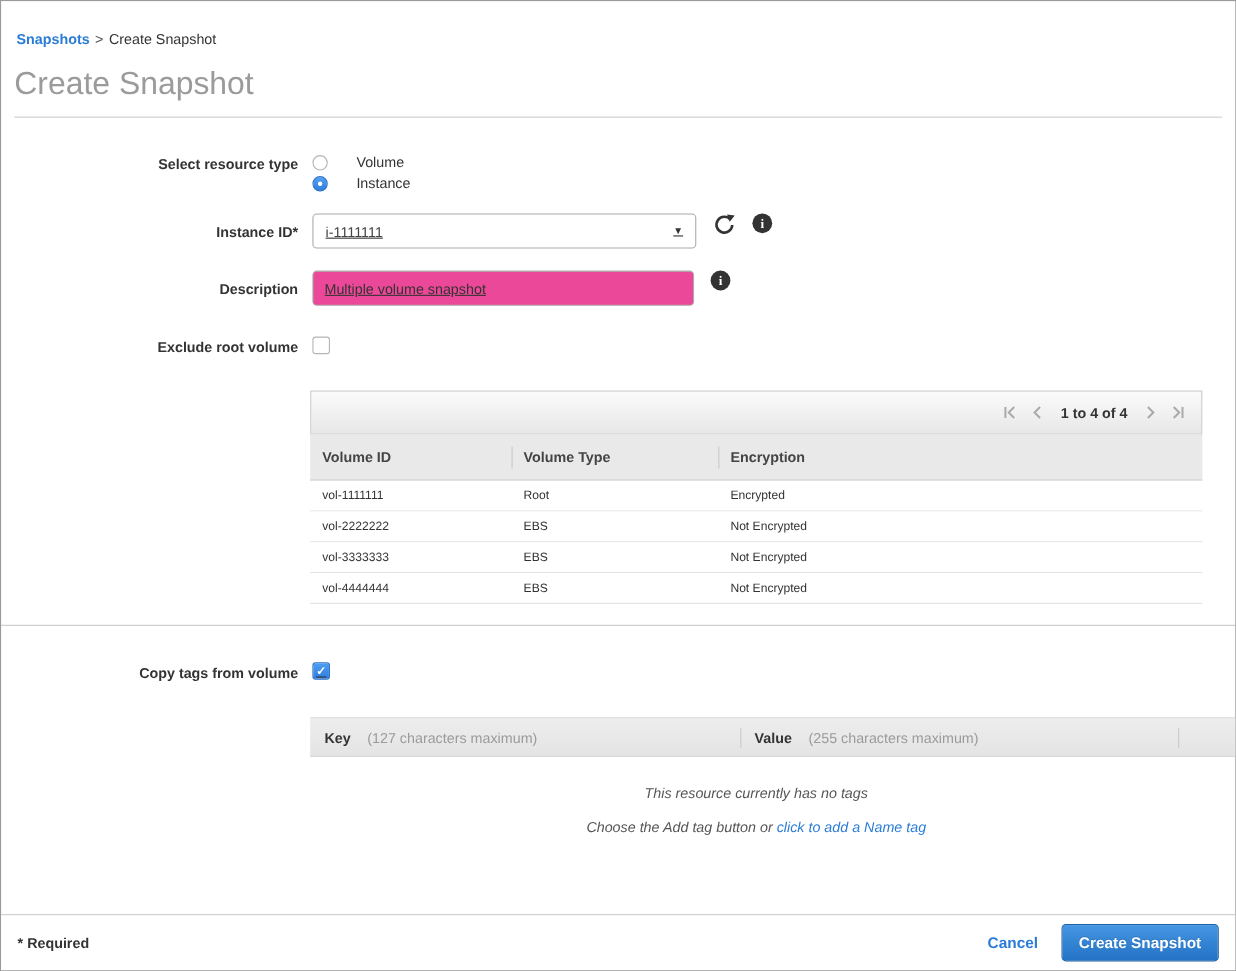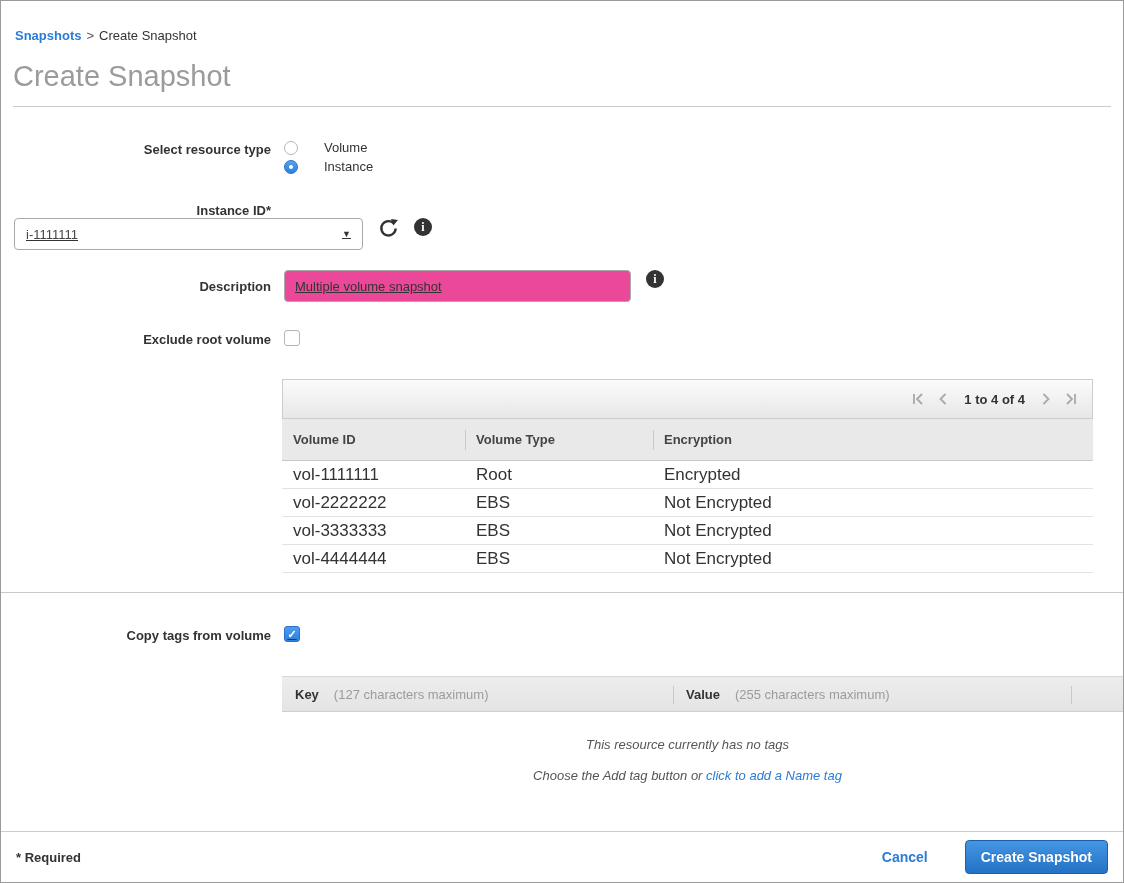--- a/index.html
+++ b/index.html
@@ -83,21 +83,21 @@
     display: flex; align-items: center; padding-left: 11px;
     font-size: 13px; font-weight: bold; color: #444; position: relative;
   }
   .vol-header .hcell + .hcell::before {
     content: ""; position: absolute; left: 0; top: 11px; height: 20px; width: 1px; background: #c9c9c9;
   }
   .c1 { width: 183px; flex: none; }
   .c2 { width: 188px; flex: none; }
   .c3 { flex: 1; }
   .vol-row { display: flex; height: 28px; border-bottom: 1px solid #e2e2e2; background: #fff; }
-  .vol-row .cell { display: flex; align-items: center; padding-left: 11px; font-size: 17px; color: #333; }
+  .vol-row .cell { display: flex; align-items: center; padding-left: 11px; font-size: 11px; color: #333; }
   
   .section-divider { border: none; border-top: 1px solid #c9c9c9; margin-top: 19px; }
   
   .copy-tags-row { margin-top: 33px; }
   
   .tag-header {
     width: 912px; margin: 33px 0 0 281px; height: 36px;
     background: linear-gradient(#ededed, #e4e4e4); border-top: 1px solid #d8d8d8; border-bottom: 1px solid #cfcfcf;
     display: flex; align-items: center;
   }
@@ -123,21 +123,21 @@
   }
   .remaining { margin-left: 17px; font-size: 13px; color: #222; }
   .max-note { margin-left: 18px; font-size: 13px; color: #9b9b9b; }
   
   .footer {
     position: absolute; left: 0; right: 0; bottom: 0; height: 51px;
     border-top: 1px solid #ccc; background: #fff;
     display: flex; align-items: center; justify-content: space-between; padding: 0 15px;
   }
   .required-note { font-size: 13px; font-weight: bold; color: #333; }
-  .footer-actions { display: flex; align-items: center; gap: 16px; }
+  .footer-actions { display: flex; align-items: center; }
   .cancel-link { font-size: 14px; font-weight: bold; color: #2a7cd6; text-decoration: none; cursor: pointer; margin-right: 21px; }
   .btn-primary {
     padding: 8px 15px; font-size: 14px; font-weight: bold; color: #fff;
     background: linear-gradient(#4596e2, #2372c6); border: 1px solid #1c60a8; border-radius: 4px;
     cursor: pointer; font-family: "Liberation Sans", sans-serif; text-shadow: 0 -1px 0 rgba(0,0,0,0.15);
   }
 </style>
 </head>
 <body>
 
@@ -159,21 +159,21 @@
           <span class="radio"></span>
           <span class="radio-label">Volume</span>
         </div>
         <div class="radio-line">
           <span class="radio checked"></span>
           <span class="radio-label">Instance</span>
         </div>
       </div>
     </div>
 
-    <div class="form-row" style="margin-bottom: 20px; flex-direction: column;">
+    <div class="form-row" style="margin-bottom: 20px;">
       <div class="form-label" style="padding-top: 9px;">Instance ID*</div>
       <div class="form-control">
         <div class="select-box">
           <span>i-1111111</span>
           <span class="caret">▼</span>
         </div>
         <span class="icon-btn">
           <svg width="21" height="21" viewBox="0 0 24 24">
             <path d="M18.4 6.6 A8.2 8.2 0 1 0 20.2 12" fill="none" stroke="#333" stroke-width="2.7"></path>
             <polygon points="14.8,1.2 22.8,2.2 17.6,8.6" fill="#333"></polygon>

